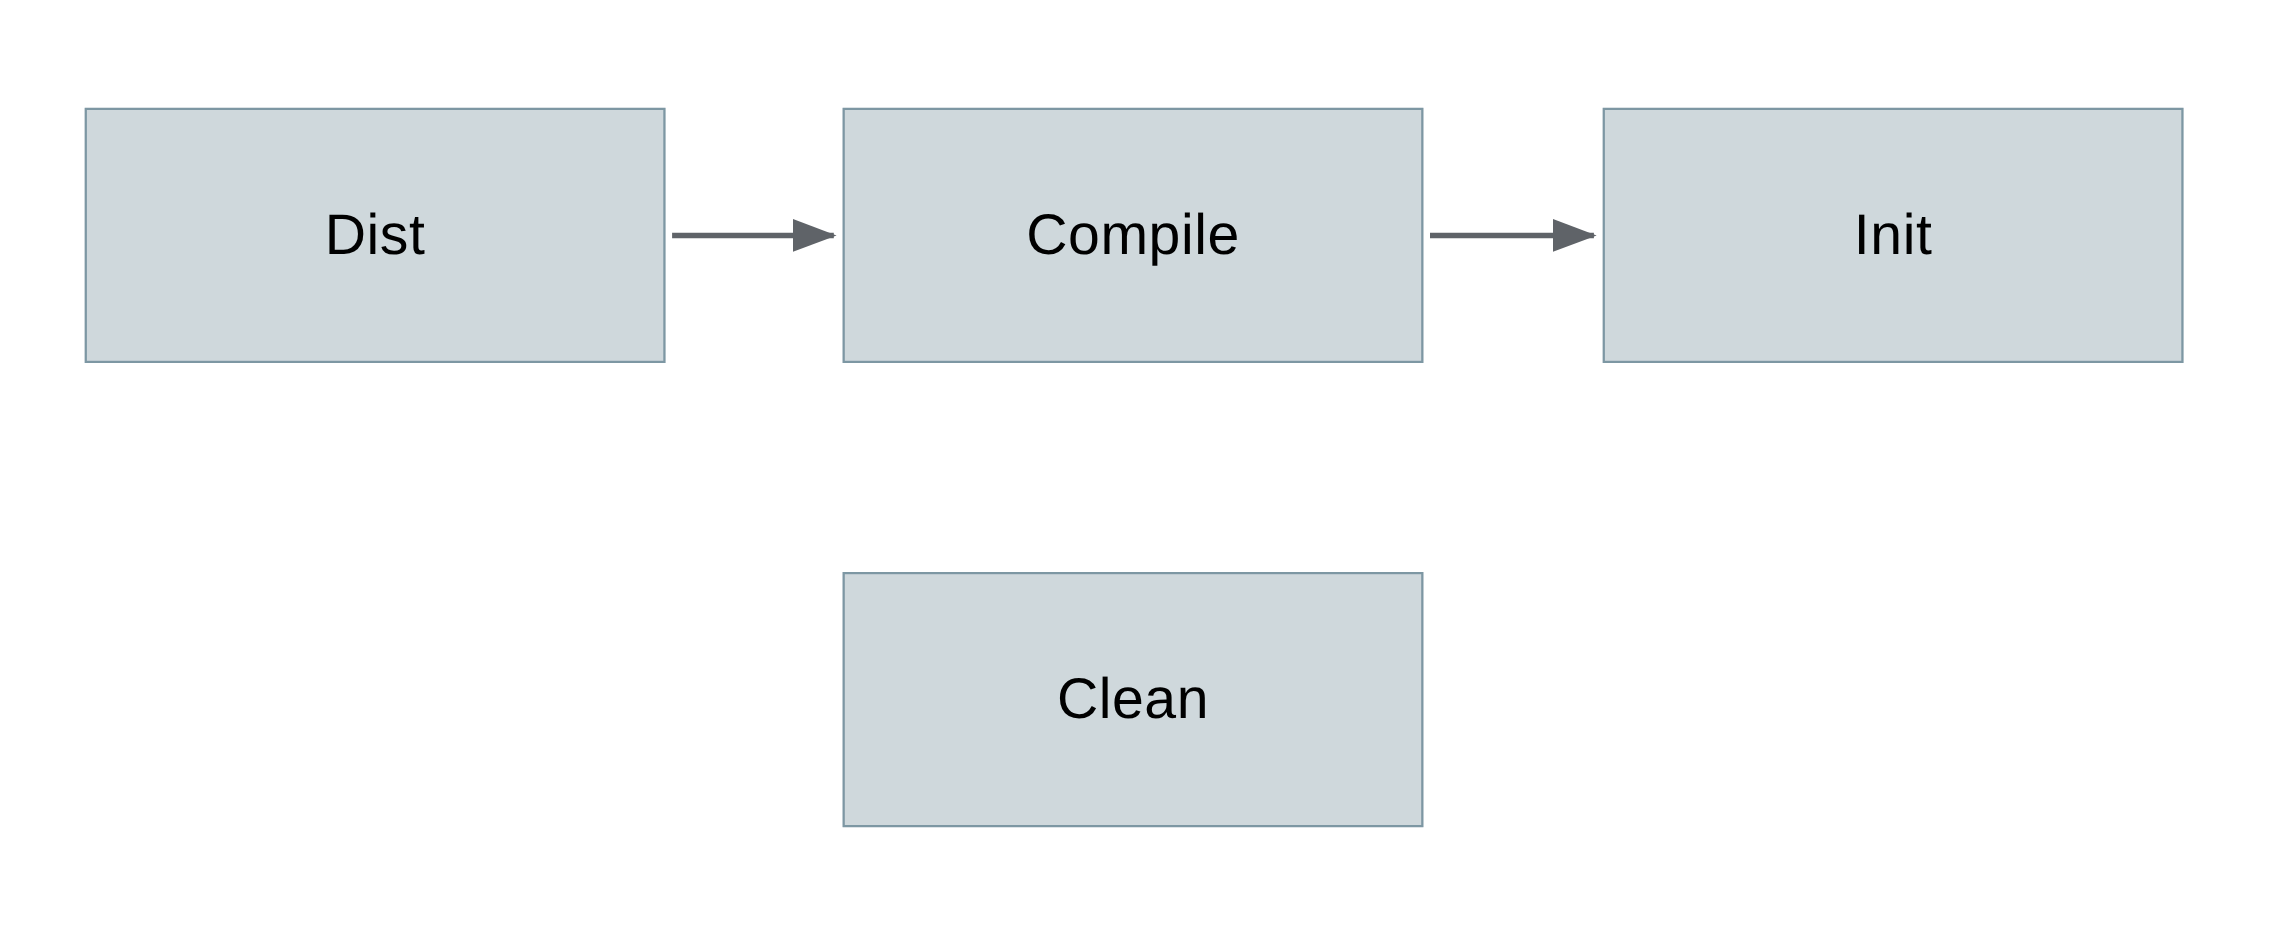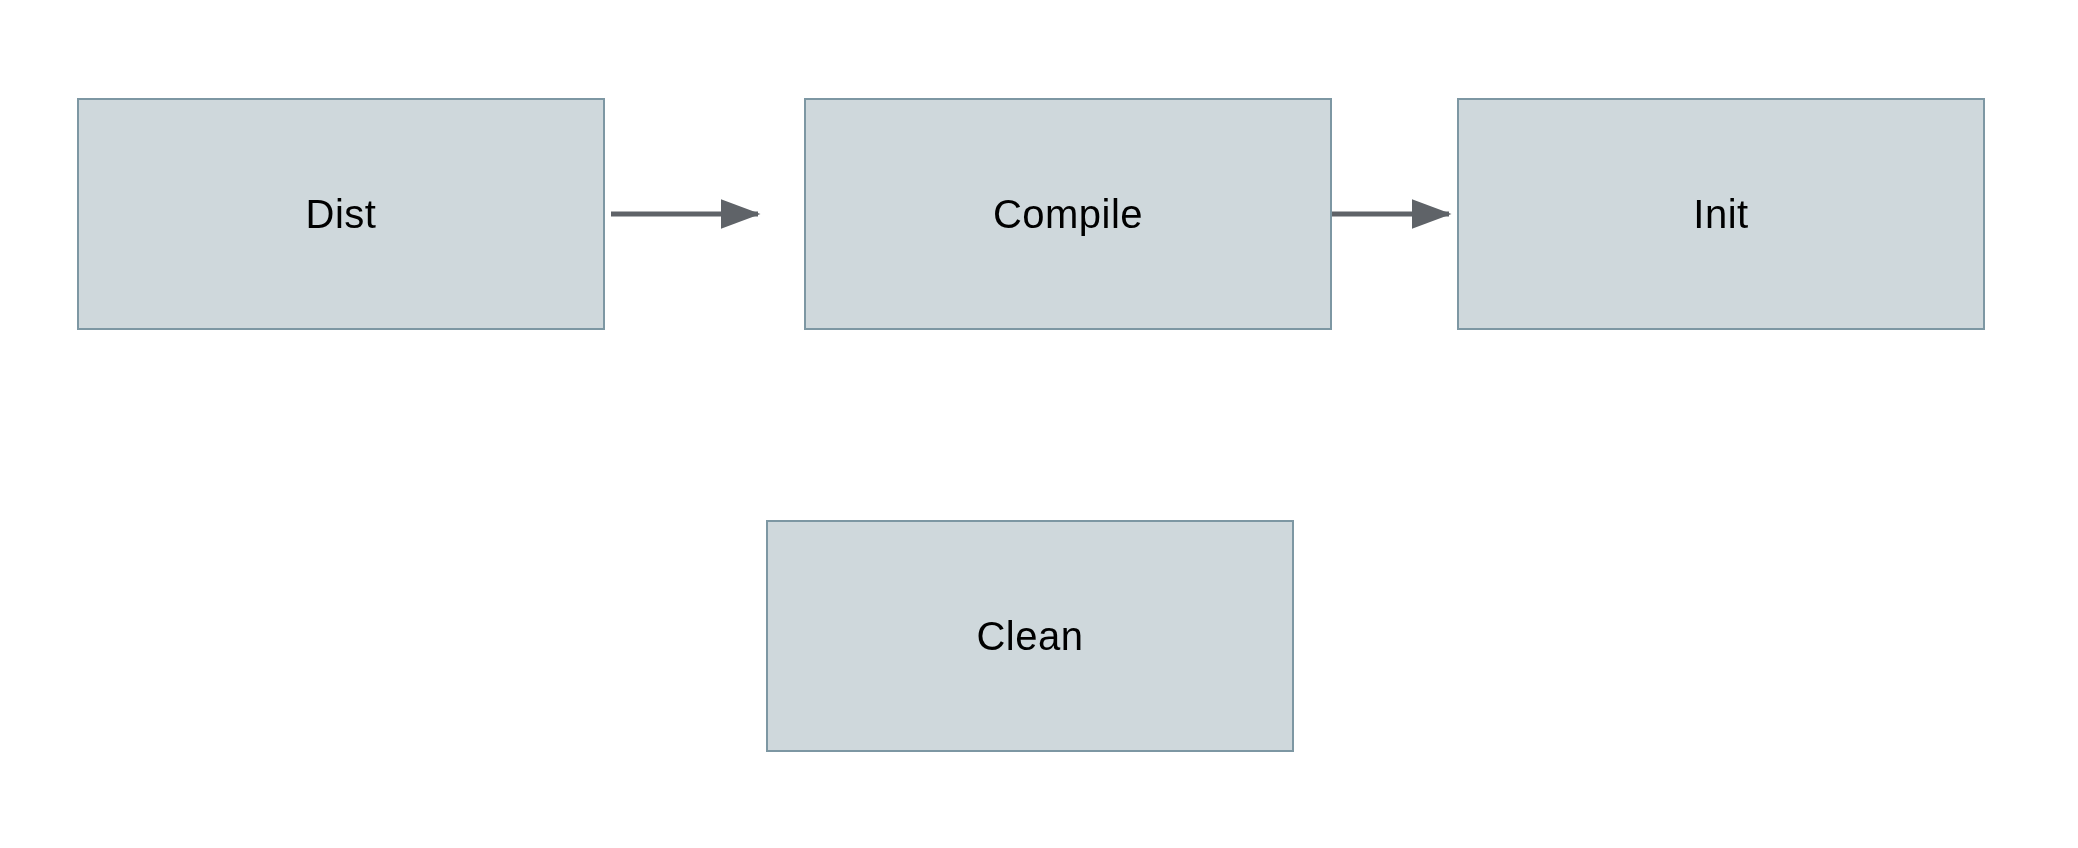--- a/index.html
+++ b/index.html
@@ -36,28 +36,28 @@
     width: 528px;
     height: 232px;
     background: var(--node-fill, #cfd8dc);
     border: 2px solid var(--node-border, #7d97a3);
     box-sizing: border-box;
     display: flex;
     align-items: center;
     justify-content: center;
   }
   .node-label {
-    font-size: 40px;
+    font-size: 52px;
     color: var(--text, #000000);
     letter-spacing: 0.5px;
     line-height: 1;
     user-select: none;
   }
   .node-dist    { left: 77px;   top: 98px;  }
-  .node-compile { left: 804px;  top: 98px;  }
+  .node-compile { left: 766px;  top: 98px;  }
   .node-init    { left: 1457px; top: 98px;  }
   .node-clean   { left: 766px;  top: 520px; }
 </style>
 </head>
 <body>
 
 <div class="canvas">
 
   <svg class="edges-layer" width="2078" height="848" viewBox="0 0 2078 848" xmlns="http://www.w3.org/2000/svg">
     <defs>

